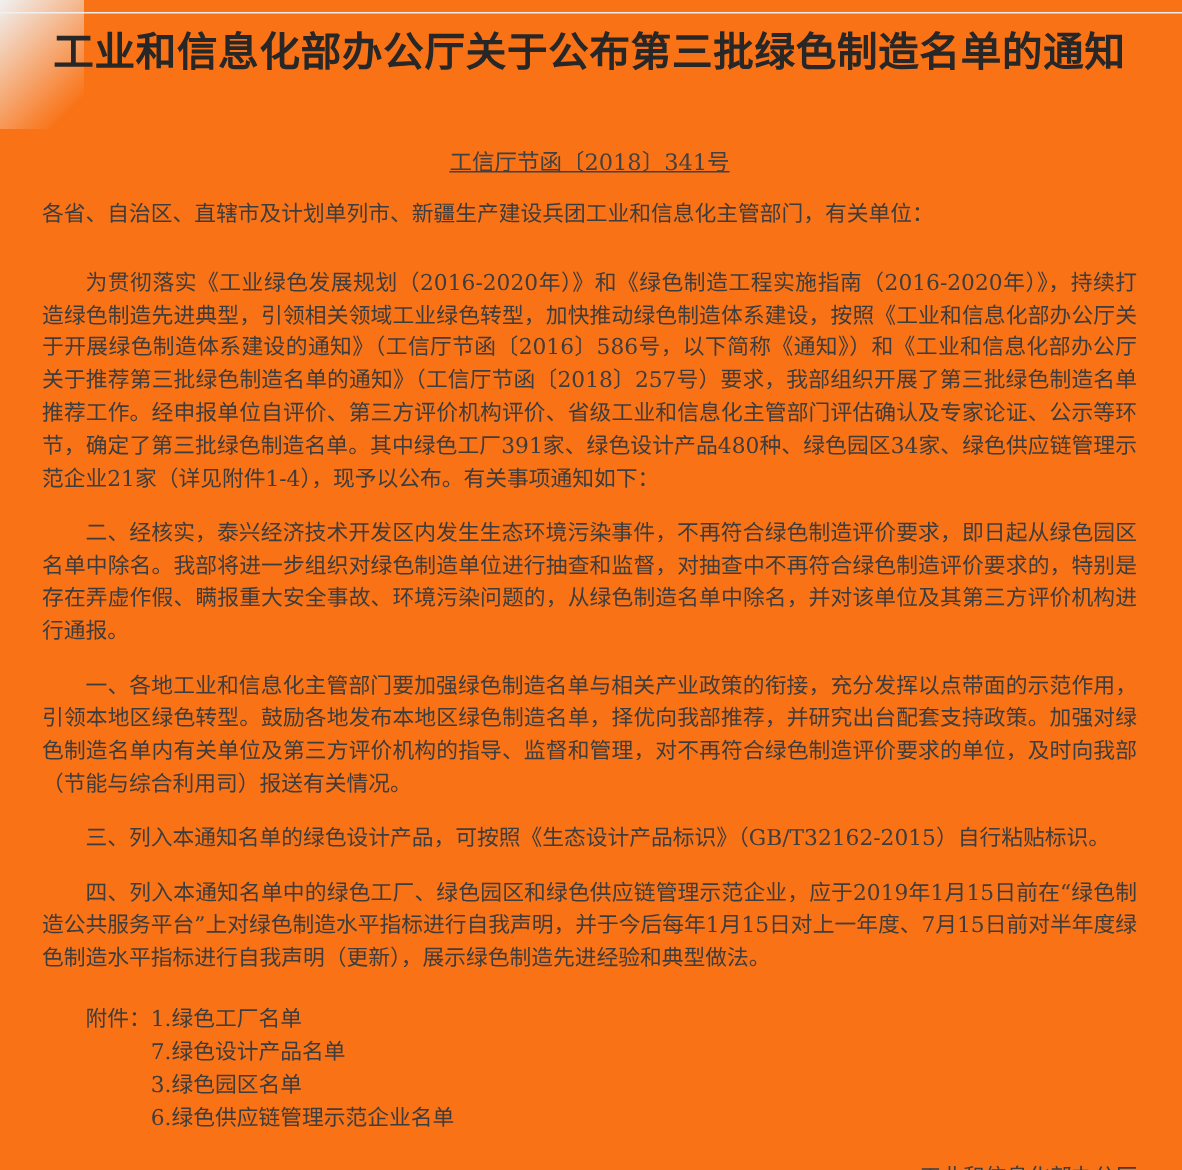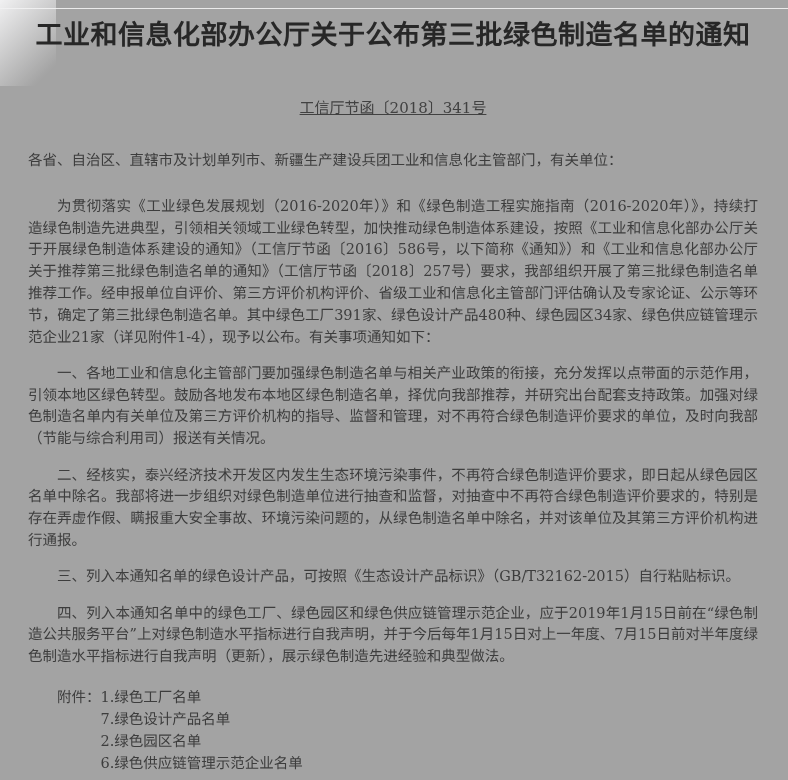--- a/index.html
+++ b/index.html
@@ -5,21 +5,21 @@
   html, body {
     margin: 0;
     padding: 0;
     background: #f4f4f4;
   }
   .page {
     position: relative;
     width: 788px;
     height: 780px;
     margin: 0 auto;
-    background: #a3a3a3;
+    background: #f97316;
     overflow: hidden;
     box-sizing: border-box;
     font-family: "DejaVu Serif", "Liberation Serif", serif;
     color: #3d3d3d;
   }
   .top-hairline {
     position: absolute;
     top: 8px;
     left: 0;
     width: 100%;
@@ -58,21 +58,21 @@
     line-height: 20px;
     color: #414141;
     text-decoration: underline;
   }
   .body-text {
     font-size: 14.5px;
     line-height: 21.8px;
     text-align: justify;
   }
   .addressee {
-    margin-top: 32px;
+    margin-top: 15px;
   }
   .para {
     text-indent: 2em;
   }
   .para-1 { margin-top: 24px; }
   .para-2 { margin-top: 9px; }
   .para-3 { margin-top: 14px; }
   .para-4 { margin-top: 13px; }
   .para-5 { margin-top: 8px; }
   .attachments {
@@ -103,38 +103,38 @@
   <div class="content">
 
     <h1 class="doc-title">工业和信息化部办公厅关于公布第三批绿色制造名单的通知</h1>
 
     <div class="doc-number">工信厅节函〔2018〕341号</div>
 
     <div class="body-text addressee">各省、自治区、直辖市及计划单列市、新疆生产建设兵团工业和信息化主管部门，有关单位：</div>
 
     <p class="body-text para para-1">为贯彻落实《工业绿色发展规划（2016-2020年）》和《绿色制造工程实施指南（2016-2020年）》，持续打造绿色制造先进典型，引领相关领域工业绿色转型，加快推动绿色制造体系建设，按照《工业和信息化部办公厅关于开展绿色制造体系建设的通知》（工信厅节函〔2016〕586号，以下简称《通知》）和《工业和信息化部办公厅关于推荐第三批绿色制造名单的通知》（工信厅节函〔2018〕257号）要求，我部组织开展了第三批绿色制造名单推荐工作。经申报单位自评价、第三方评价机构评价、省级工业和信息化主管部门评估确认及专家论证、公示等环节，确定了第三批绿色制造名单。其中绿色工厂391家、绿色设计产品480种、绿色园区34家、绿色供应链管理示范企业21家（详见附件1-4），现予以公布。有关事项通知如下：</p>
 
+    <p class="body-text para para-3">二、经核实，泰兴经济技术开发区内发生生态环境污染事件，不再符合绿色制造评价要求，即日起从绿色园区名单中除名。我部将进一步组织对绿色制造单位进行抽查和监督，对抽查中不再符合绿色制造评价要求的，特别是存在弄虚作假、瞒报重大安全事故、环境污染问题的，从绿色制造名单中除名，并对该单位及其第三方评价机构进行通报。</p>
+
     <p class="body-text para para-2">一、各地工业和信息化主管部门要加强绿色制造名单与相关产业政策的衔接，充分发挥以点带面的示范作用，引领本地区绿色转型。鼓励各地发布本地区绿色制造名单，择优向我部推荐，并研究出台配套支持政策。加强对绿色制造名单内有关单位及第三方评价机构的指导、监督和管理，对不再符合绿色制造评价要求的单位，及时向我部（节能与综合利用司）报送有关情况。</p>
-
-    <p class="body-text para para-3">二、经核实，泰兴经济技术开发区内发生生态环境污染事件，不再符合绿色制造评价要求，即日起从绿色园区名单中除名。我部将进一步组织对绿色制造单位进行抽查和监督，对抽查中不再符合绿色制造评价要求的，特别是存在弄虚作假、瞒报重大安全事故、环境污染问题的，从绿色制造名单中除名，并对该单位及其第三方评价机构进行通报。</p>
 
     <p class="body-text para para-4">三、列入本通知名单的绿色设计产品，可按照《生态设计产品标识》（GB/T32162-2015）自行粘贴标识。</p>
 
     <p class="body-text para para-5">四、列入本通知名单中的绿色工厂、绿色园区和绿色供应链管理示范企业，应于2019年1月15日前在“绿色制造公共服务平台”上对绿色制造水平指标进行自我声明，并于今后每年1月15日对上一年度、7月15日前对半年度绿色制造水平指标进行自我声明（更新），展示绿色制造先进经验和典型做法。</p>
 
     <div class="attachments">
       <div class="attachment-row">
         <span class="attachment-label">附件：</span>
         <span>1.绿色工厂名单</span>
       </div>
       <div class="attachment-row indented">
         <span>7.绿色设计产品名单</span>
       </div>
       <div class="attachment-row indented">
-        <span>2.绿色园区名单</span>
+        <span>3.绿色园区名单</span>
       </div>
       <div class="attachment-row indented">
         <span>6.绿色供应链管理示范企业名单</span>
       </div>
     </div>
 
     <div class="signature">工业和信息化部办公厅</div>
 
   </div>
 </div>

